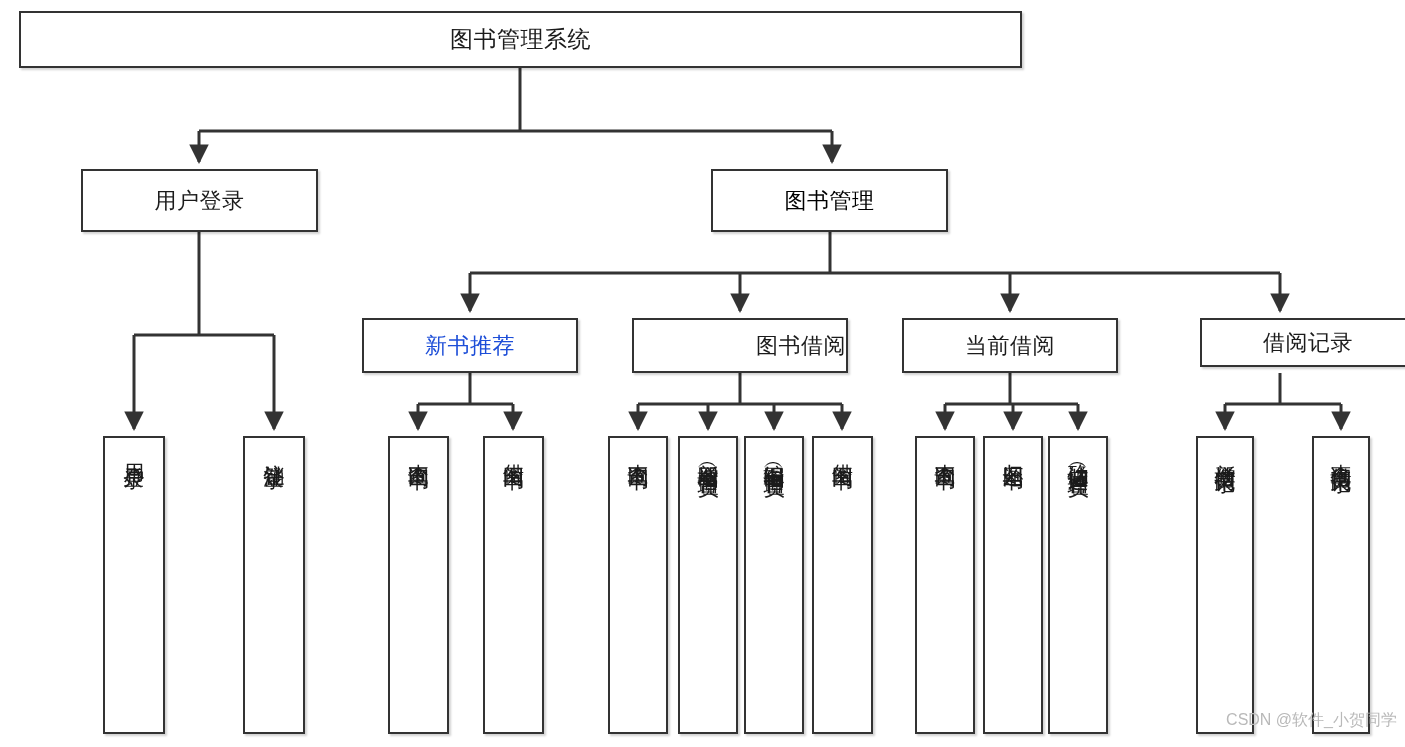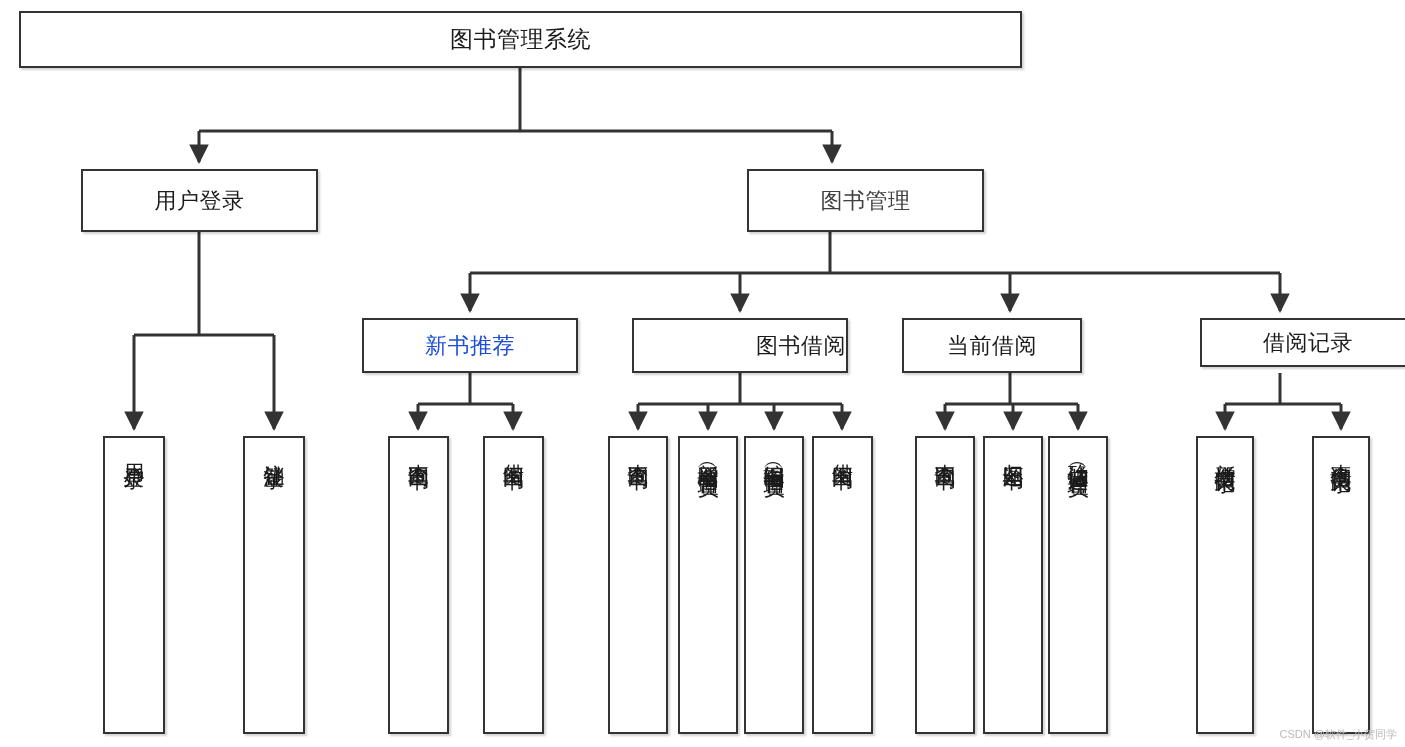--- a/index.html
+++ b/index.html
@@ -64,22 +64,22 @@
     text-orientation: upright;
     font-size: 21px;
     line-height: 1.04;
     letter-spacing: 2px;
     white-space: nowrap;
   }
   
   #watermark {
     position: absolute;
     right: 8px;
-    bottom: 5px;
-    font-size: 11px;
+    bottom: 16px;
+    font-size: 16px;
     color: #b9b9b9;
     z-index: 5;
     white-space: nowrap;
     font-family: "Liberation Sans", "DejaVu Sans", sans-serif;
   }
 </style>
 </head>
 <body>
 
 <div id="canvas" style="background: rgb(255, 255, 255);">
@@ -135,31 +135,31 @@
     </g>
   </svg>
 
   <div class="node h root" style="left: 19px; top: 11px; width: 1003px; height: 57px; border-color: rgb(51, 51, 51); background: rgb(255, 255, 255); color: rgb(27, 27, 27);">
     <span class="label">图书管理系统</span>
   </div>
 
   <div class="node h" style="left: 81px; top: 169px; width: 237px; height: 63px; border-color: rgb(51, 51, 51); background: rgb(255, 255, 255); color: rgb(27, 27, 27);">
     <span class="label">用户登录</span>
   </div>
-  <div class="node h" style="left: 711px; top: 169px; width: 237px; height: 63px; border-color: rgb(51, 51, 51); background: rgb(255, 255, 255); color: #404040; margin-left: 36px;">
+  <div class="node h" style="left: 711px; top: 169px; width: 237px; height: 63px; border-color: rgb(51, 51, 51); background: rgb(255, 255, 255); color: #000000;">
     <span class="label">图书管理</span>
   </div>
 
   <div class="node h" style="left: 362px; top: 318px; width: 216px; height: 55px; border-color: rgb(51, 51, 51); background: rgb(255, 255, 255); color: #1d4ed8;">
     <span class="label">新书推荐</span>
   </div>
   <div class="node h" style="left: 632px; top: 318px; width: 216px; height: 55px; border-color: rgb(51, 51, 51); background: rgb(255, 255, 255); color: rgb(27, 27, 27); justify-content: flex-end;">
     <span class="label">图书借阅</span>
   </div>
-  <div class="node h" style="left: 902px; top: 318px; width: 180px; height: 55px; border-color: rgb(51, 51, 51); background: rgb(255, 255, 255); color: rgb(27, 27, 27);">
+  <div class="node h" style="left: 902px; top: 318px; width: 216px; height: 55px; border-color: rgb(51, 51, 51); background: rgb(255, 255, 255); color: rgb(27, 27, 27);">
     <span class="label">当前借阅</span>
   </div>
   <div class="node h" style="left: 1200px; top: 318px; width: 216px; height: 49px; border-color: rgb(51, 51, 51); background: rgb(255, 255, 255); color: rgb(27, 27, 27);">
     <span class="label">借阅记录</span>
   </div>
 
   <div class="node v" style="left: 103px; top: 436px; width: 62px; height: 298px; border-color: rgb(51, 51, 51); background: rgb(255, 255, 255); color: rgb(27, 27, 27);">
     <span class="label">用户登录</span>
   </div>
   <div class="node v" style="left: 243px; top: 436px; width: 62px; height: 298px; border-color: rgb(51, 51, 51); background: rgb(255, 255, 255); color: rgb(27, 27, 27);">

